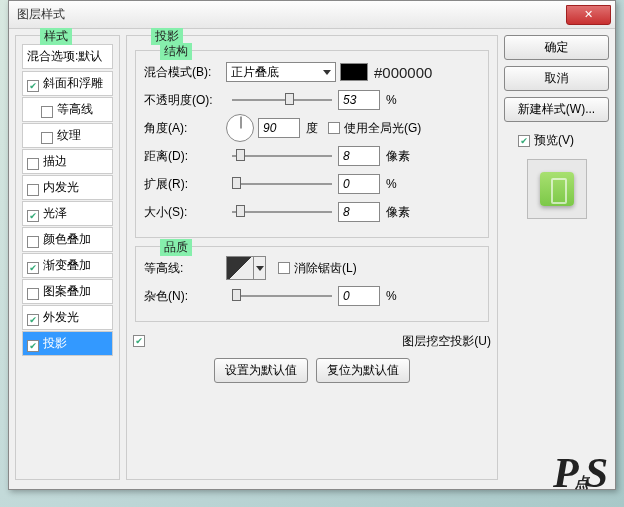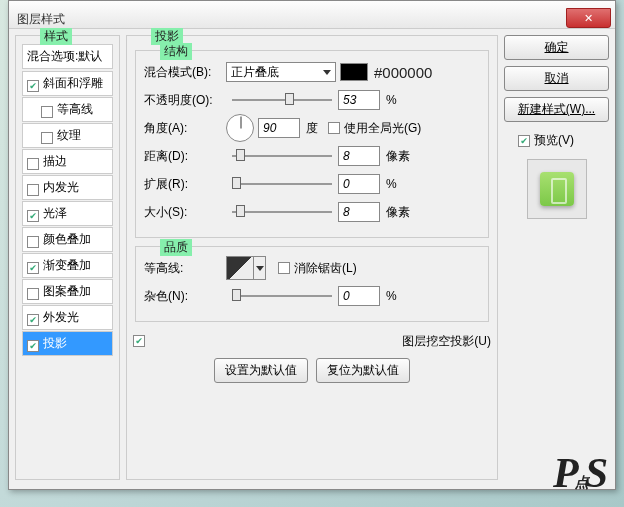--- a/index.html
+++ b/index.html
@@ -1,18 +1,18 @@
 <!DOCTYPE html>
 <html><head>
 <meta charset="utf-8">
 <style>
 * { box-sizing: border-box; margin: 0; padding: 0; font-family: "Microsoft YaHei", SimSun, sans-serif; font-size: 12px; }
 body { background: linear-gradient(135deg, #d8e8e0 0%, #c0d8d8 50%, #a8c8c8 100%); width: 624px; height: 507px; position: relative; }
 .dialog { position: absolute; top: 0; left: 8px; width: 608px; height: 490px; background: #f0f0f0; border: 1px solid #888; box-shadow: 2px 2px 6px rgba(0,0,0,0.3); }
-.titlebar { height: 28px; background: linear-gradient(#fdfdfd, #e8e8e8); display: flex; align-items: flex-end; padding-left: 8px; border-bottom: 1px solid #ccc; }
+.titlebar { height: 28px; background: linear-gradient(#fdfdfd, #e8e8e8); display: flex; align-items: center; padding-left: 8px; border-bottom: 1px solid #ccc; }
 .titlebar-title { flex: 1; color: #333; }
 .close-btn { width: 45px; height: 20px; background: linear-gradient(#e07070, #c83030); color: #fff; display: flex; align-items: center; justify-content: center; margin-right: 4px; border-radius: 0 0 3px 3px; font-size: 11px; border: 1px solid #a02020; }
 .body { display: flex; padding: 6px; height: calc(100% - 28px); gap: 6px; }
 .left-col { width: 105px; }
 .fieldset { border: 1px solid #ccc; background: #f0f0f0; position: relative; padding: 8px 6px 6px; }
 .legend { position: absolute; top: -8px; left: 24px; background: #86efac; padding: 0 4px; color: #222; text-align: center; }
 .styles-box { height: 445px; }
 .style-header { background: #fff; border: 1px solid #ccc; padding: 3px 4px; margin-bottom: 2px; }
 .style-item { padding: 3px 4px; display: flex; align-items: flex-end; gap: 4px; background: #fff; border: 1px solid #ccc; margin-bottom: 1px; }
 .style-item.sub { padding-left: 18px; }
@@ -32,21 +32,21 @@
 .track { position: absolute; top: 6px; left: 0; right: 0; height: 2px; background: #999; }
 .thumb { position: absolute; top: 0; width: 9px; height: 12px; background: #e8e8e8; border: 1px solid #666; }
 .numbox { width: 42px; height: 20px; border: 1px solid #888; background: #fff; text-align: left; padding: 0 4px; display: flex; align-items: center; font-style: italic; }
 .unit { margin-left: 6px; }
 .angle-dial { width: 28px; height: 28px; border: 1px solid #888; border-radius: 50%; background: #fff; position: relative; margin-right: 4px; }
 .angle-dial::after { content: ""; position: absolute; top: 13px; left: 14px; width: 12px; height: 1px; background: #333; transform: rotate(-90deg); transform-origin: left; }
 .contour-sw { width: 28px; height: 24px; border: 1px solid #888; background: linear-gradient(135deg, #333 0%, #333 50%, #eee 50%, #eee 100%); display: inline-block; }
 .contour-dd { width: 12px; height: 24px; border: 1px solid #888; border-left: none; background: #eee; display: inline-flex; align-items: center; justify-content: center; }
 .btn { border: 1px solid #888; background: linear-gradient(#fdfdfd, #e4e4e4); padding: 3px 10px; border-radius: 3px; text-align: center; }
 .right-col { width: 105px; display: flex; flex-direction: column; gap: 6px; align-items: stretch; }
-.right-col .btn { width: 100%; text-decoration: underline; }
+.right-col .btn { width: 100%; }
 .preview-check { display: flex; align-items: center; gap: 4px; padding: 4px 0 4px 14px; }
 .preview-img { width: 60px; height: 60px; margin: 0 auto; background: #e8e8e8; border: 1px solid #bbb; display: flex; align-items: center; justify-content: center; }
 .green-chip { width: 34px; height: 34px; background: linear-gradient(#a8e070, #7cc848); border-radius: 4px; box-shadow: 0 2px 4px rgba(0,0,0,0.3); position: relative; }
 .green-chip::after { content:""; position:absolute; top:6px; left:11px; width:12px; height:22px; border:2px solid rgba(255,255,255,0.6); border-radius:2px; }
 .btn-row { display: flex; gap: 8px; justify-content: center; margin-top: 6px; }
 .watermark { position: absolute; bottom: 10px; right: 20px; font-family: cursive; font-size: 42px; color: #222; font-style: italic; font-weight: bold; pointer-events: none; letter-spacing: -4px; }
 .watermark small { font-size: 14px; }
 </style>
 </head>
 <body>

